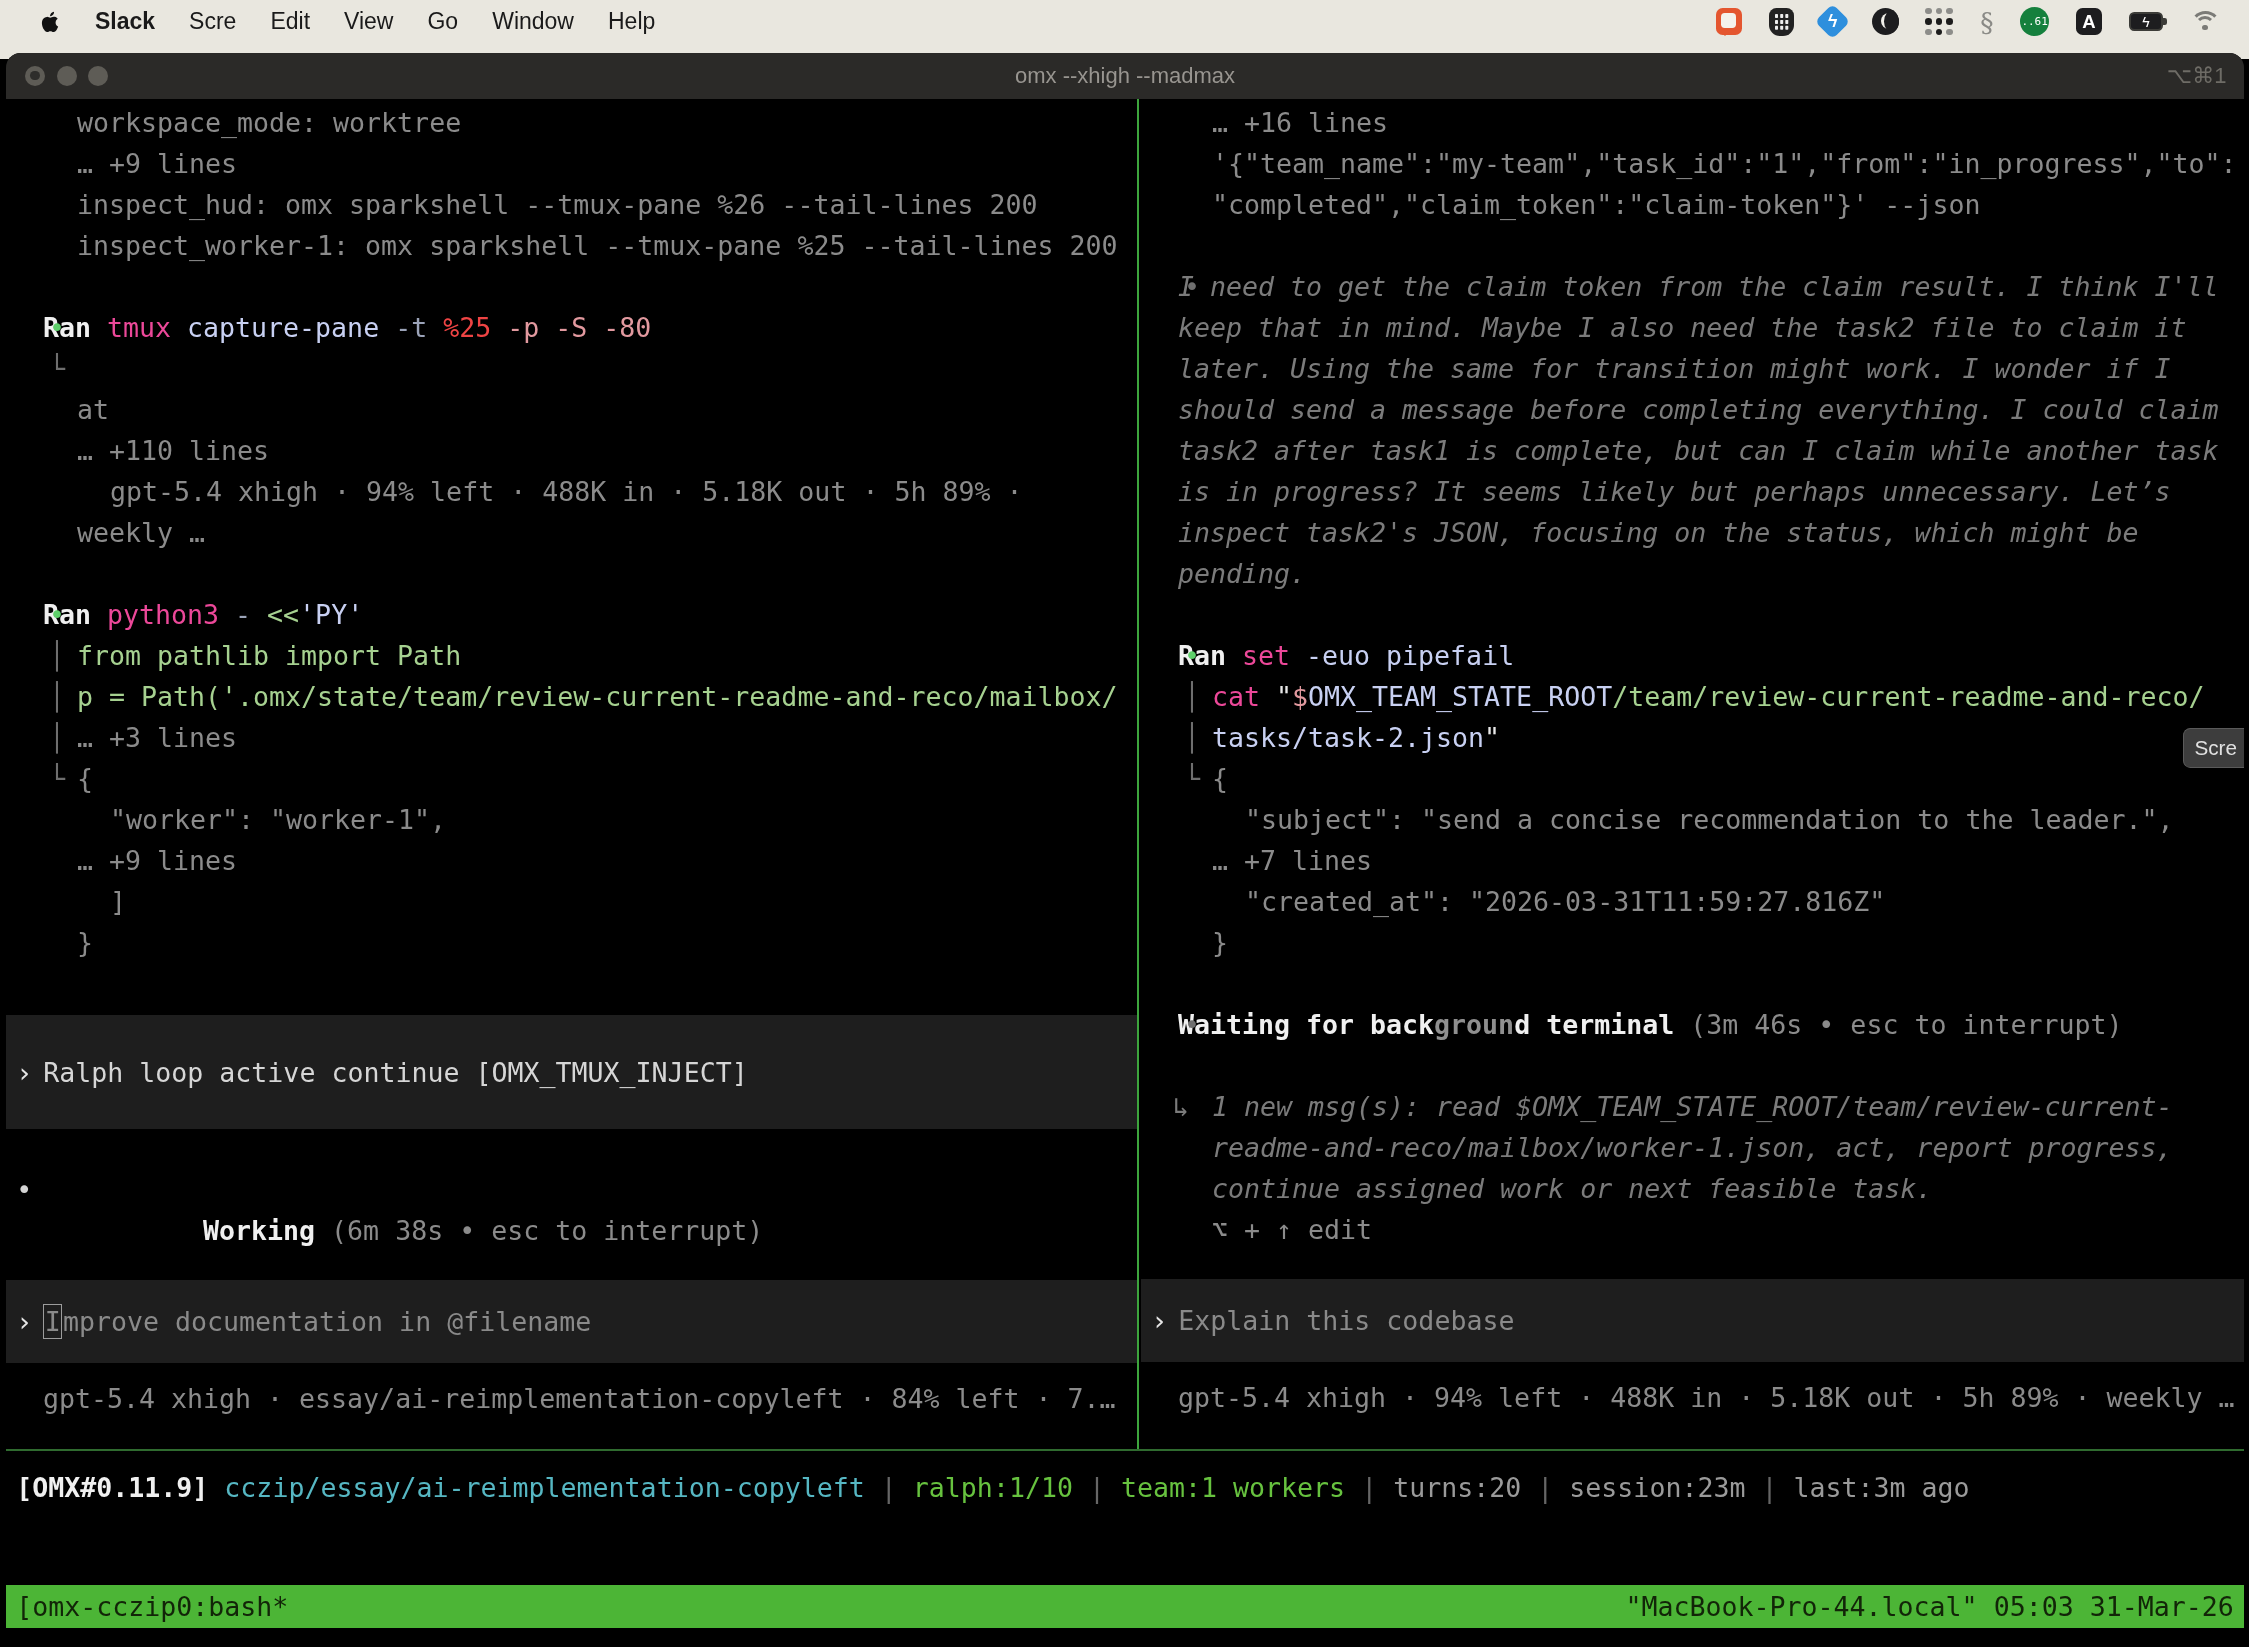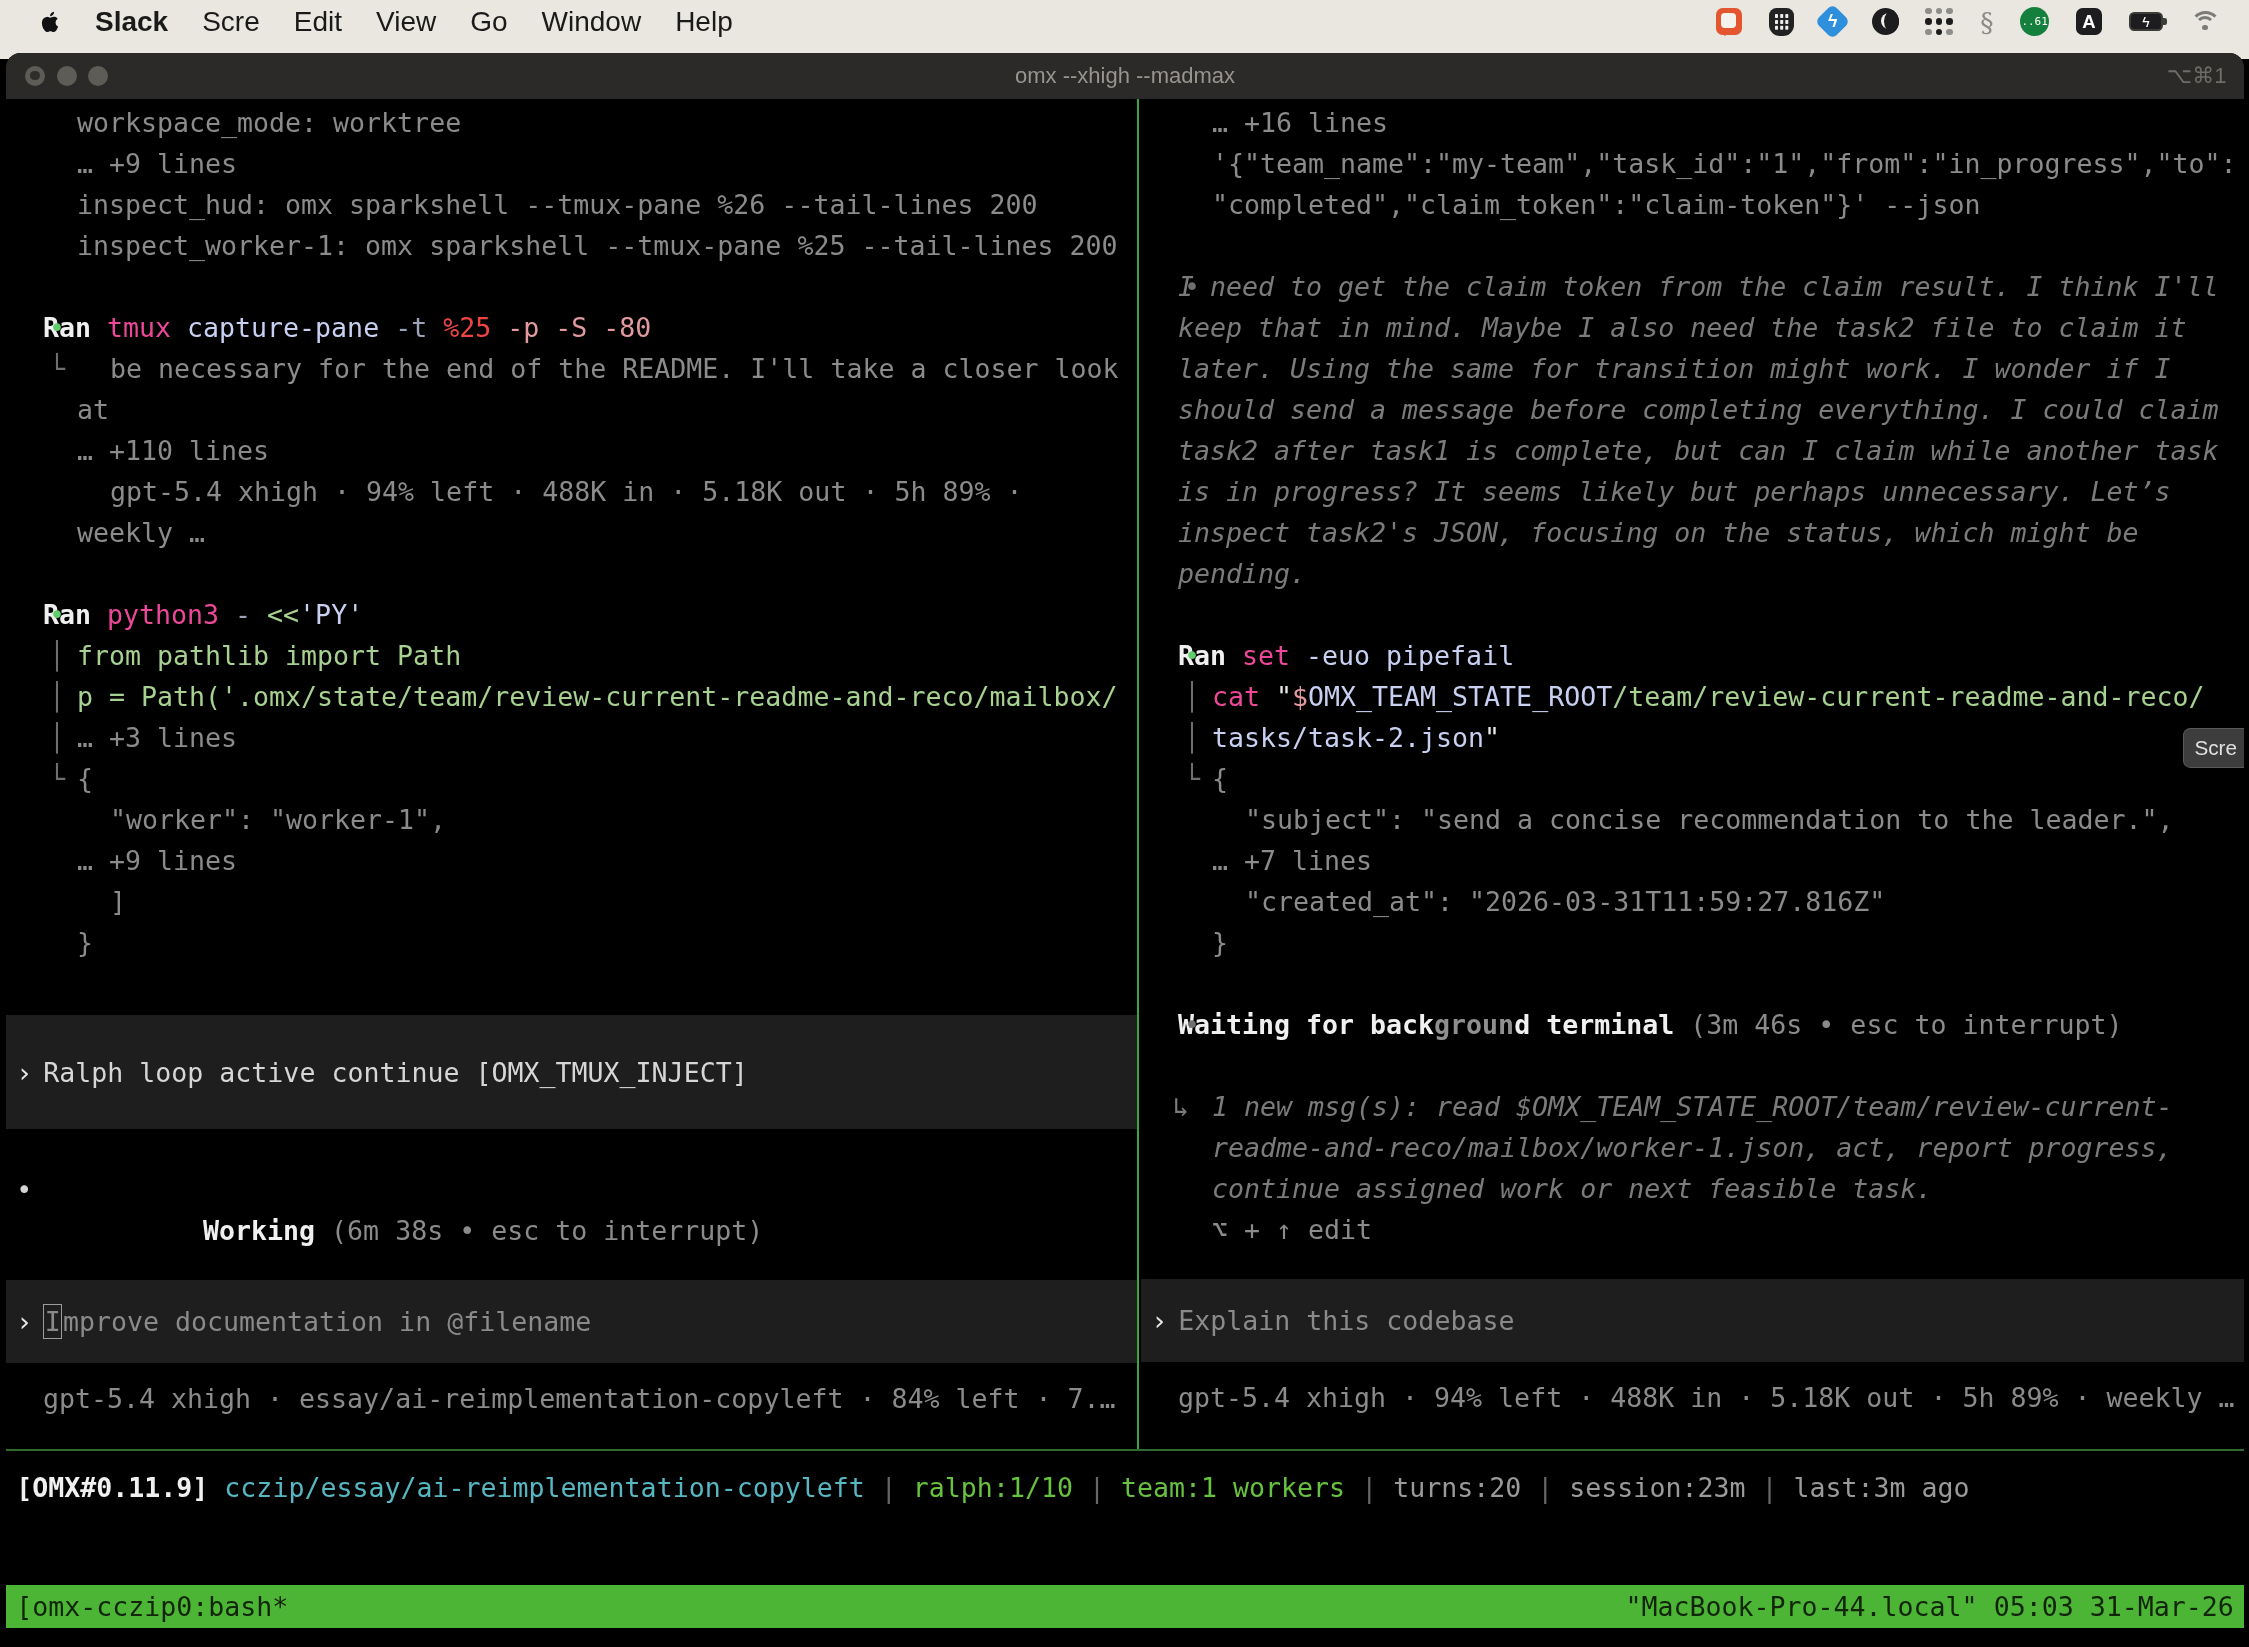--- a/index.html
+++ b/index.html
@@ -4,21 +4,21 @@
 <style>
   * { margin:0; padding:0; box-sizing:border-box; }
   body { background:#000; }
   .screen { position:relative; width:2250px; height:1648px; overflow:hidden; background:#000;
             font-family:"DejaVu Sans Mono", monospace; }
 
   
   .desktop { position:absolute; top:0; left:0; right:0; height:59px; background:#e9e7df; }
   .menubar { position:absolute; top:0; left:0; right:0; height:43px; display:flex; align-items:center;
              justify-content:space-between; font-family:"Liberation Sans", sans-serif; color:#1a1a1a; }
-  .menus { display:flex; align-items:center; gap:34px; padding-left:41px; font-size:28px; }
+  .menus { display:flex; align-items:center; gap:34px; padding-left:41px; font-size:23px; }
   .menus .apple svg { width:20px; height:23.6px; display:block; }
   .menu-app { font-weight:700; }
   .menu-item { font-weight:400; }
   .trayicons { display:flex; align-items:center; gap:26.6px; padding-right:29.5px; }
   .tico { display:flex; align-items:center; justify-content:center; }
   .ic-shot { width:26.6px; height:26.6px; background:#e4562f; border-radius:6.6px; position:relative; }
   .ic-shot::after { content:""; position:absolute; left:5.9px; top:5.2px; width:14.8px; height:14.8px; background:#f4f2ec; border-radius:3.7px; }
   .ic-shot::before { content:""; position:absolute; left:4.4px; bottom:-5.9px; border:5.2px solid transparent; border-top-color:#e4562f; }
   .ic-shield { width:25px; height:28px; background:#222; border-radius:7.4px 7.4px 11px 11px; position:relative; }
   .ic-shield::after { content:""; position:absolute; left:5.9px; top:6.6px; width:3.7px; height:3.7px; background:#eee; border-radius:0.7px;
@@ -193,21 +193,21 @@
     <div class="term">
 
       <div class="pane left">
         <div class="lines">
             <div class="tl i1"><span class="g">workspace_mode: worktree</span></div>
             <div class="tl i1"><span class="g">… +9 lines</span></div>
             <div class="tl i1"><span class="g">inspect_hud: omx sparkshell --tmux-pane %26 --tail-lines 200</span></div>
             <div class="tl i1"><span class="g">inspect_worker-1: omx sparkshell --tmux-pane %25 --tail-lines 200</span></div>
             <div class="tl i1"></div>
             <div class="tl i0"><span class="gut gb">•</span><span class="wb">Ran</span><span> </span><span class="bl">tmux</span><span class="lv"> capture-pane</span><span class="dg"> -t</span><span class="or"> %25</span><span class="rs"> -p</span><span class="rs"> -S</span><span class="rs"> -80</span></div>
-            <div class="tl i2"><span class="gut ">└</span><span class="g">be necessary for the end of the README. I'll take a closer look</span></div>
+            <div class="tl i2"><span class="gut ">└</span></div>
             <div class="tl i1"><span class="g">at</span></div>
             <div class="tl i1"><span class="g">… +110 lines</span></div>
             <div class="tl i2"><span class="g">gpt-5.4 xhigh · 94% left · 488K in · 5.18K out · 5h 89% ·</span></div>
             <div class="tl i1"><span class="g">weekly …</span></div>
             <div class="tl i1"></div>
             <div class="tl i0"><span class="gut gb">•</span><span class="wb">Ran</span><span> </span><span class="bl">python3</span><span class="dg"> -</span><span> </span><span class="gr">&lt;&lt;</span><span class="lv">'PY'</span></div>
             <div class="tl i1"><span class="gut ">│</span><span class="gr">from pathlib import Path</span></div>
             <div class="tl i1"><span class="gut ">│</span><span class="gr">p = Path('.omx/state/team/review-current-readme-and-reco/mailbox/</span></div>
             <div class="tl i1"><span class="gut ">│</span><span class="g">… +3 lines</span></div>
             <div class="tl i1"><span class="gut ">└</span><span class="g">{</span></div>

